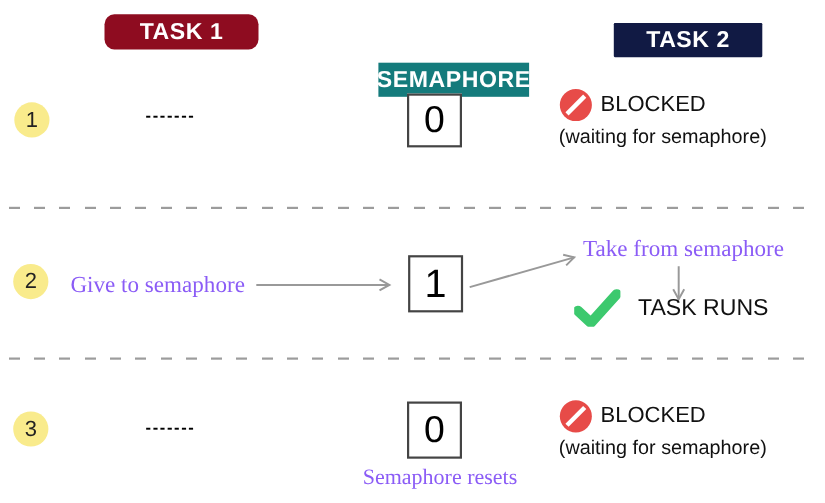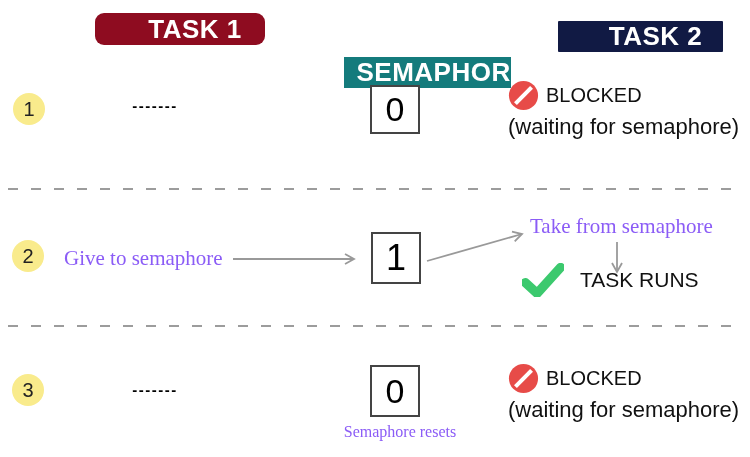--- a/index.html
+++ b/index.html
@@ -10,21 +10,21 @@
     --blocked-red:#E74B48;
     --check-green:#3CC96E;
     --arrow-gray:#999999;
     --box-border:#444444;
   }
   html,body{margin:0;padding:0;background:#fff;}
   body{font-family:"Liberation Sans","DejaVu Sans",sans-serif;color:#111;}
   .canvas{position:relative;width:750px;height:457px;background:#fff;overflow:hidden;}
 
   .hdr{position:absolute;display:flex;align-items:center;justify-content:center;
-       color:#fff;font-size:26px;font-weight:600;letter-spacing:.5px;padding-left:30px;}
+       color:#fff;font-size:21px;font-weight:600;letter-spacing:.5px;}
   .hdr-task1{left:95px;top:13px;width:140px;height:32px;background:var(--task1-bg);border-radius:9px;}
   .hdr-sem{left:344px;top:17px;width:137px;height:31px;background:var(--semaphore-bg);border-radius:0;margin-top:40px;}
   .hdr-task2{left:558px;top:21px;width:135px;height:31px;background:var(--task2-bg);border-radius:1px;}
 
   .step{position:absolute;width:32px;height:32px;border-radius:50%;background:var(--step-bg);
         display:flex;align-items:center;justify-content:center;font-size:20px;color:#222;}
   .step-1{left:13px;top:93px;}
   .step-2{left:12px;top:240px;}
   .step-3{left:12px;top:374px;}
 
@@ -42,26 +42,26 @@
   .sep{position:absolute;left:8px;width:734px;height:2px;
        background:repeating-linear-gradient(90deg,#9c9c9c 0 10px,transparent 10px 23px);}
   .sep-1{top:188px;}
   .sep-2{top:325px;}
 
   .blocked-group{position:absolute;width:224px;display:flex;flex-direction:column;}
   .blocked-group-1{left:508px;top:80px;}
   .blocked-group-3{left:508px;top:363px;}
   .blocked-line{display:flex;align-items:center;gap:7px;}
   .blocked-label{font-size:20px;color:#111;}
-  .blocked-note{font-size:22px;color:#111;margin-top:3px;white-space:nowrap;}
+  .blocked-note{font-size:18px;color:#111;margin-top:3px;white-space:nowrap;}
 
   .txt{position:absolute;font-size:21px;color:#8b5cf6;white-space:nowrap;font-family:Liberation Serif, serif;}
   .give-label{left:64px;top:246px;}
   .take-label{left:530px;top:214px;}
-  .resets-label{left:308px;top:423px;width:184px;text-align:center;font-size:16px;}
+  .resets-label{left:308px;top:423px;width:184px;text-align:center;font-size:20px;}
 
   .runs-row{position:absolute;left:522px;top:263px;display:flex;align-items:center;gap:16px;}
   .runs-label{font-size:21px;color:#111;}
 
   .arrow-svg{position:absolute;overflow:visible;}
   .arrow-give{left:232px;top:250px;}
   .arrow-take{left:424px;top:226px;}
   .arrow-down{left:609px;top:240px;}
   .icon-svg{display:block;}
 </style>

